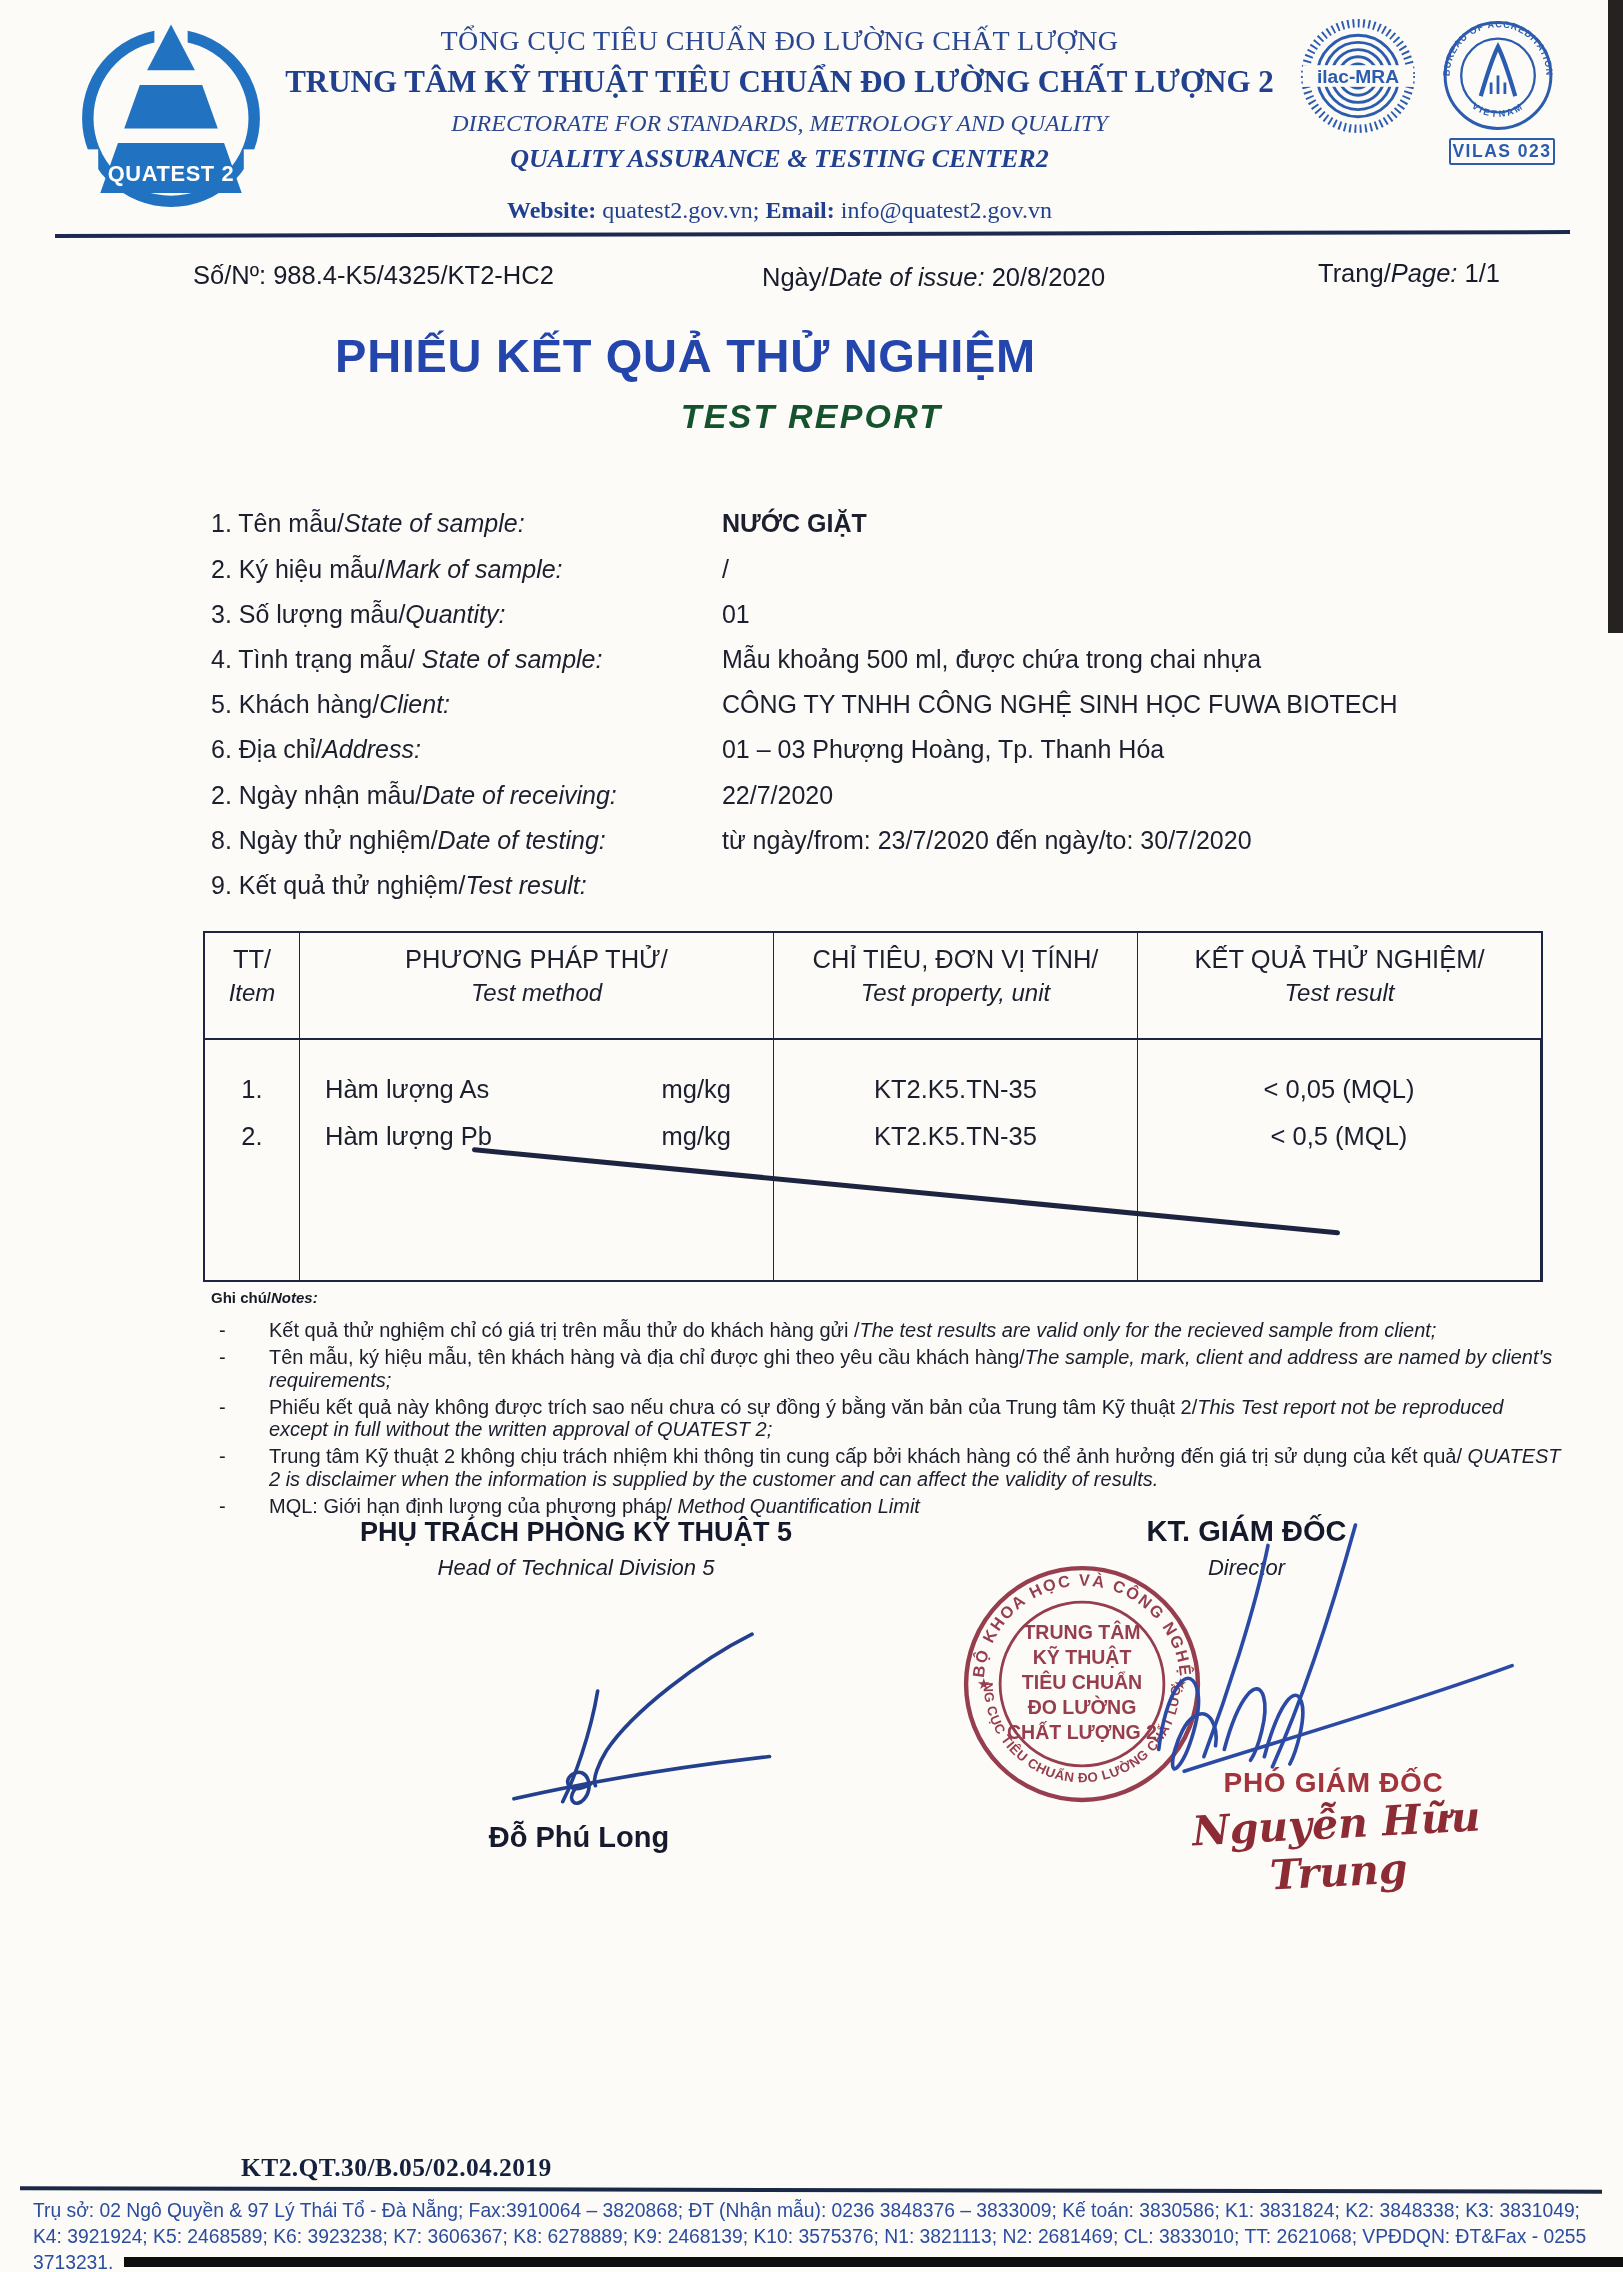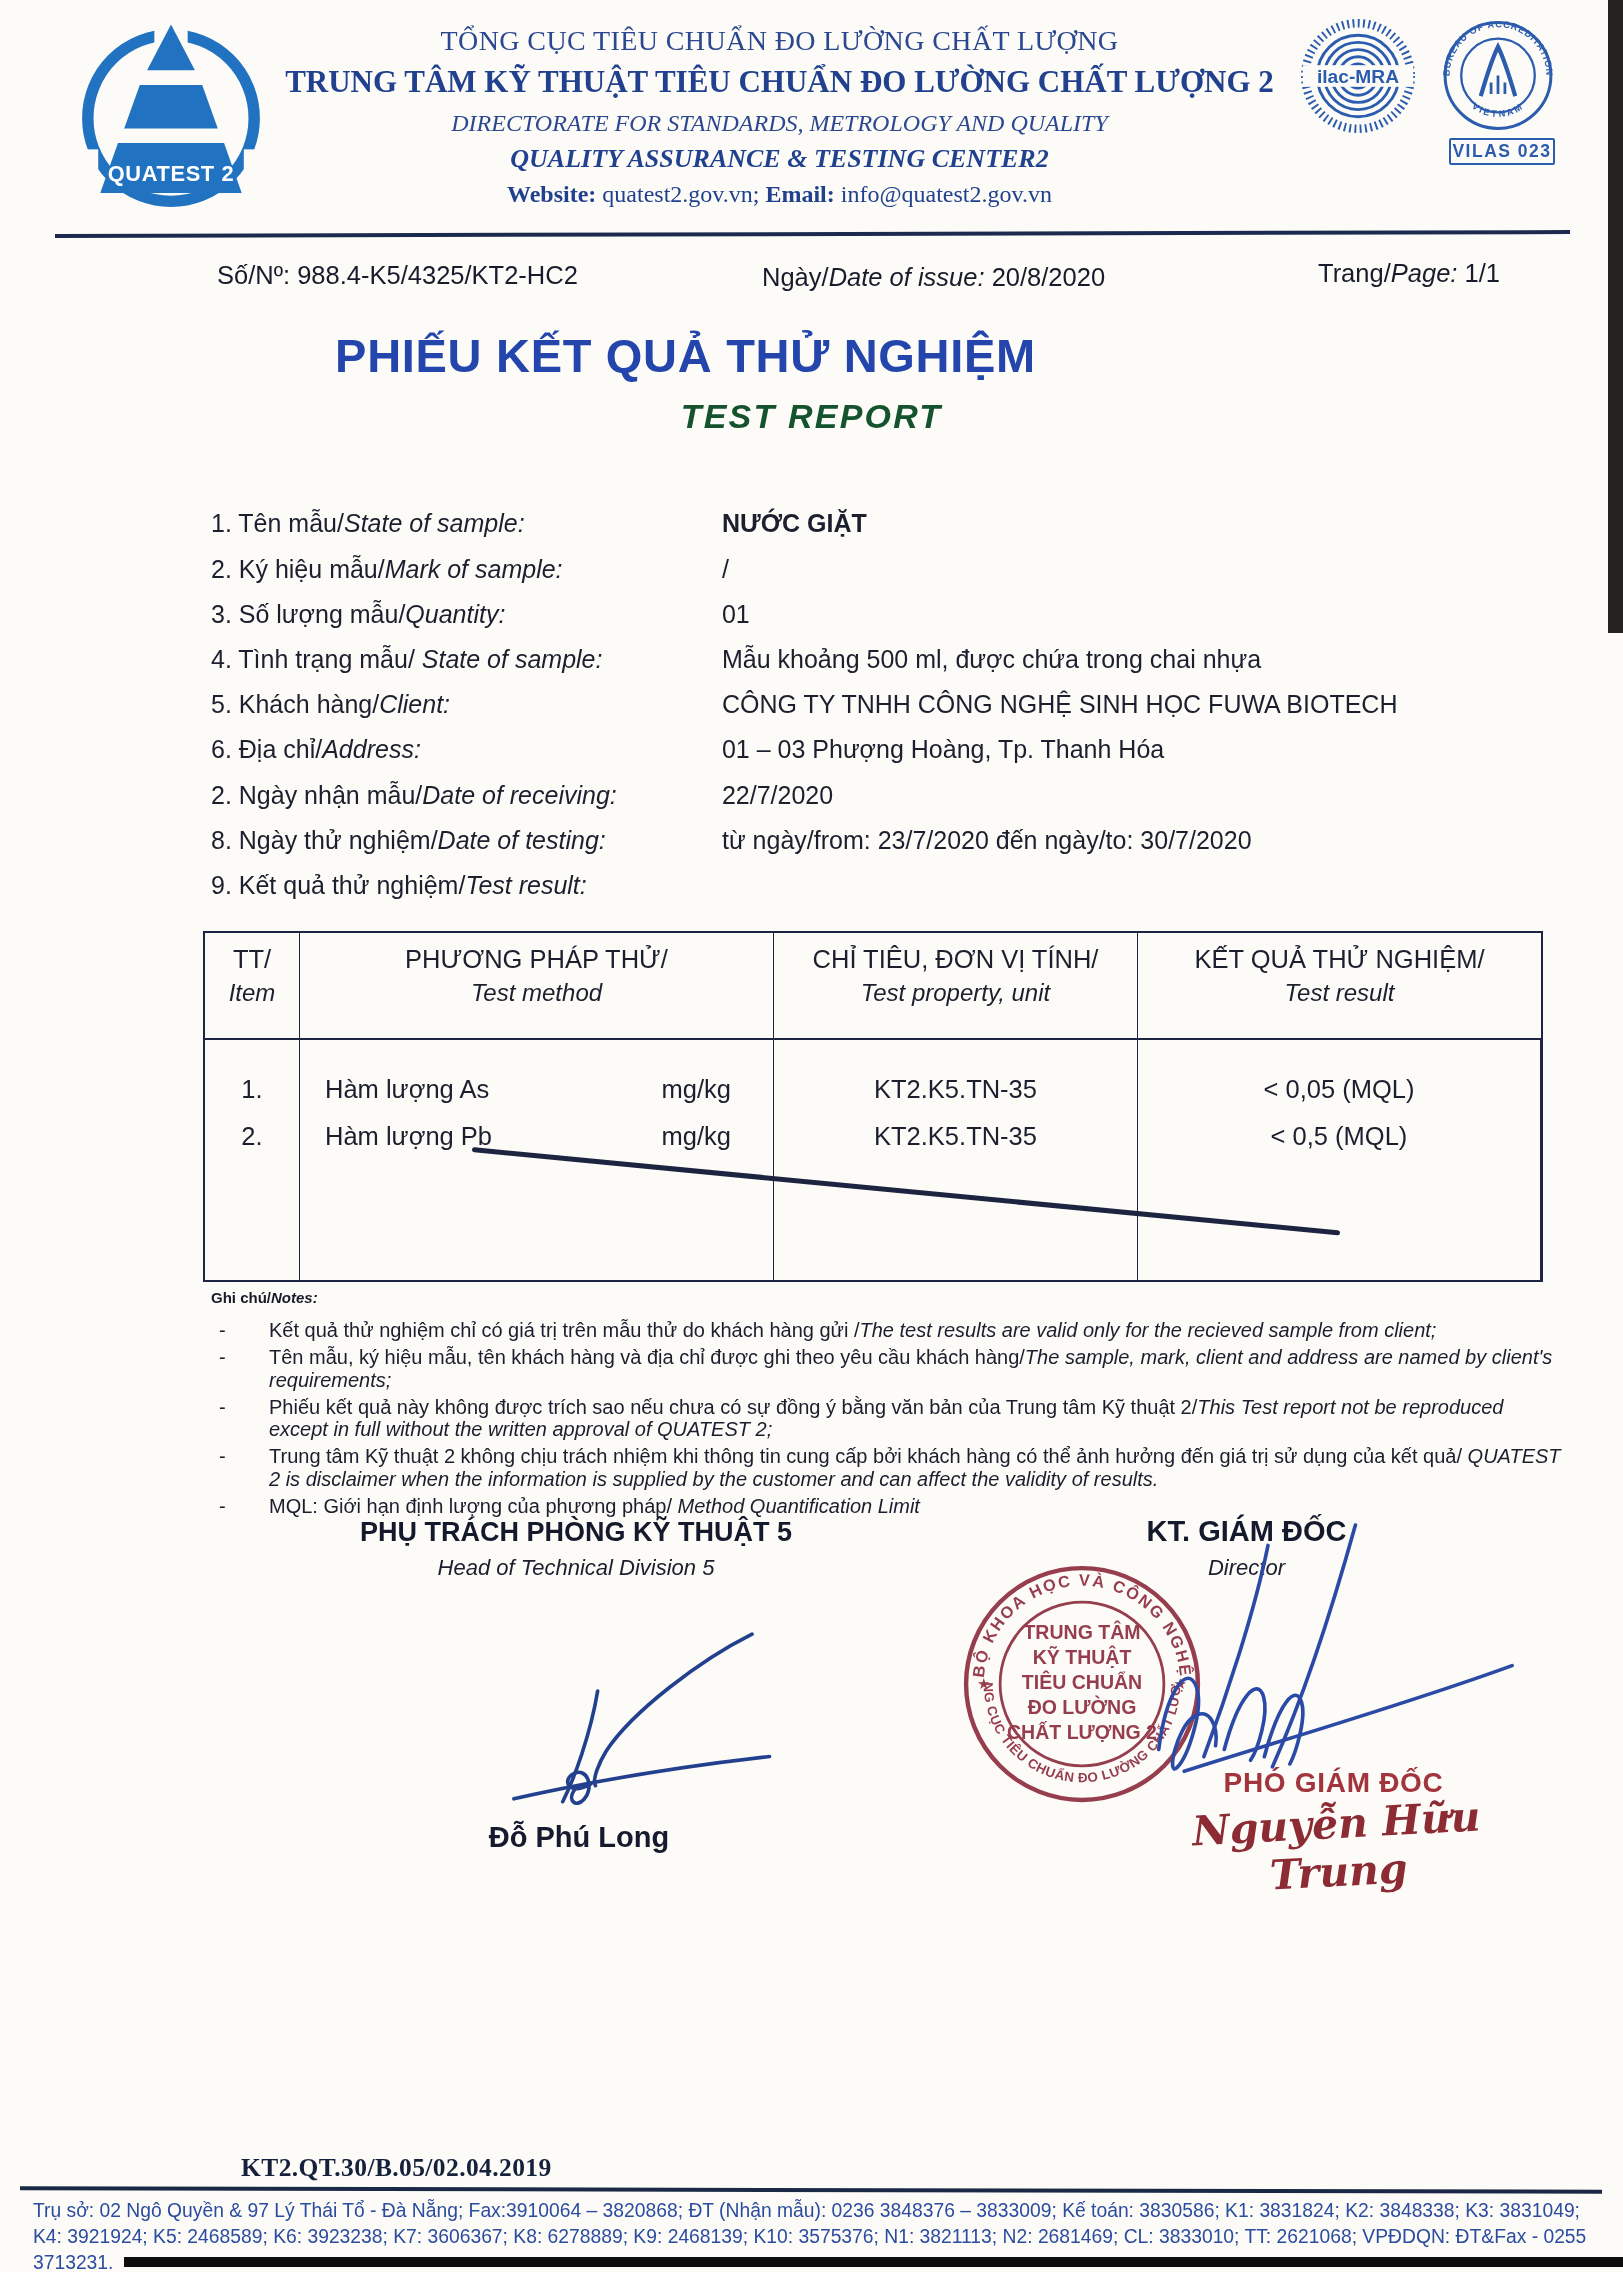--- a/index.html
+++ b/index.html
@@ -5,32 +5,32 @@
   html,body{margin:0;padding:0;background:#d8d8d4;}
   .page{position:relative;width:1623px;height:2273px;margin:0 auto;background:#fcfbf7;
         overflow:hidden;font-family:"Liberation Sans","DejaVu Sans",sans-serif;color:#1b1f2e;}
   .abs{position:absolute;}
   
   .org-block{left:284px;top:25px;width:991px;text-align:center;}
   .org-parent{font-family:"Liberation Serif","DejaVu Serif",serif;font-size:28px;color:#2a4790;letter-spacing:0.4px;}
   .org-name{font-family:"Liberation Serif","DejaVu Serif",serif;font-size:31px;font-weight:700;color:#21418f;margin-top:6.6px;}
   .org-parent-en{font-family:"Liberation Serif","DejaVu Serif",serif;font-style:italic;font-size:24px;color:#2a4790;margin-top:10.2px;}
   .org-name-en{font-family:"Liberation Serif","DejaVu Serif",serif;font-style:italic;font-weight:700;font-size:26px;color:#21418f;margin-top:7.3px;}
-  .org-contact{font-family:"Liberation Serif","DejaVu Serif",serif;font-size:24px;color:#21418f;margin-top:7px;}
+  .org-contact{font-family:"Liberation Serif","DejaVu Serif",serif;font-size:24px;color:#21418f;margin-top:23px;}
   .org-contact b{font-weight:700;}
   .rule-top{left:55px;top:232px;width:1515px;height:3.6px;background:#1c2a50;transform:rotate(-.15deg);}
   .vilas-box{left:1449px;top:138px;width:102px;height:23px;border:2.2px solid #2b5cae;border-radius:2.2px;
              display:flex;align-items:center;justify-content:center;font-size:17.5px;font-weight:700;
              letter-spacing:1.5px;color:#2b5cae;}
   .edge-right{left:1608px;top:0;width:15.3px;height:633px;background:#262222;}
   .edge-bottom{left:124px;top:2257px;width:1499px;height:10.2px;background:#0d0d0d;}
   
   .meta{font-size:25.5px;color:#171b2b;}
   .meta .it{font-style:italic;}
-  .m-no{left:217px;top:261px;}
+  .m-no{left:193px;top:261px;}
   .m-date{left:762px;top:263px;}
   .m-page{left:1318px;top:259px;}
   
   .doc-title{left:0;top:328px;width:1331px;text-align:center;font-size:47px;font-weight:700;
              color:#2345ac;letter-spacing:0.7px;padding-left:20px;}
   .doc-subtitle{left:0;top:397px;width:1623px;text-align:center;font-size:34px;font-weight:700;
                 font-style:italic;color:#14532d;letter-spacing:2.2px;}
   
   .frow{position:absolute;left:211px;width:1370px;font-size:25px;white-space:nowrap;}
   .flabel{display:inline-block;width:504px;}

